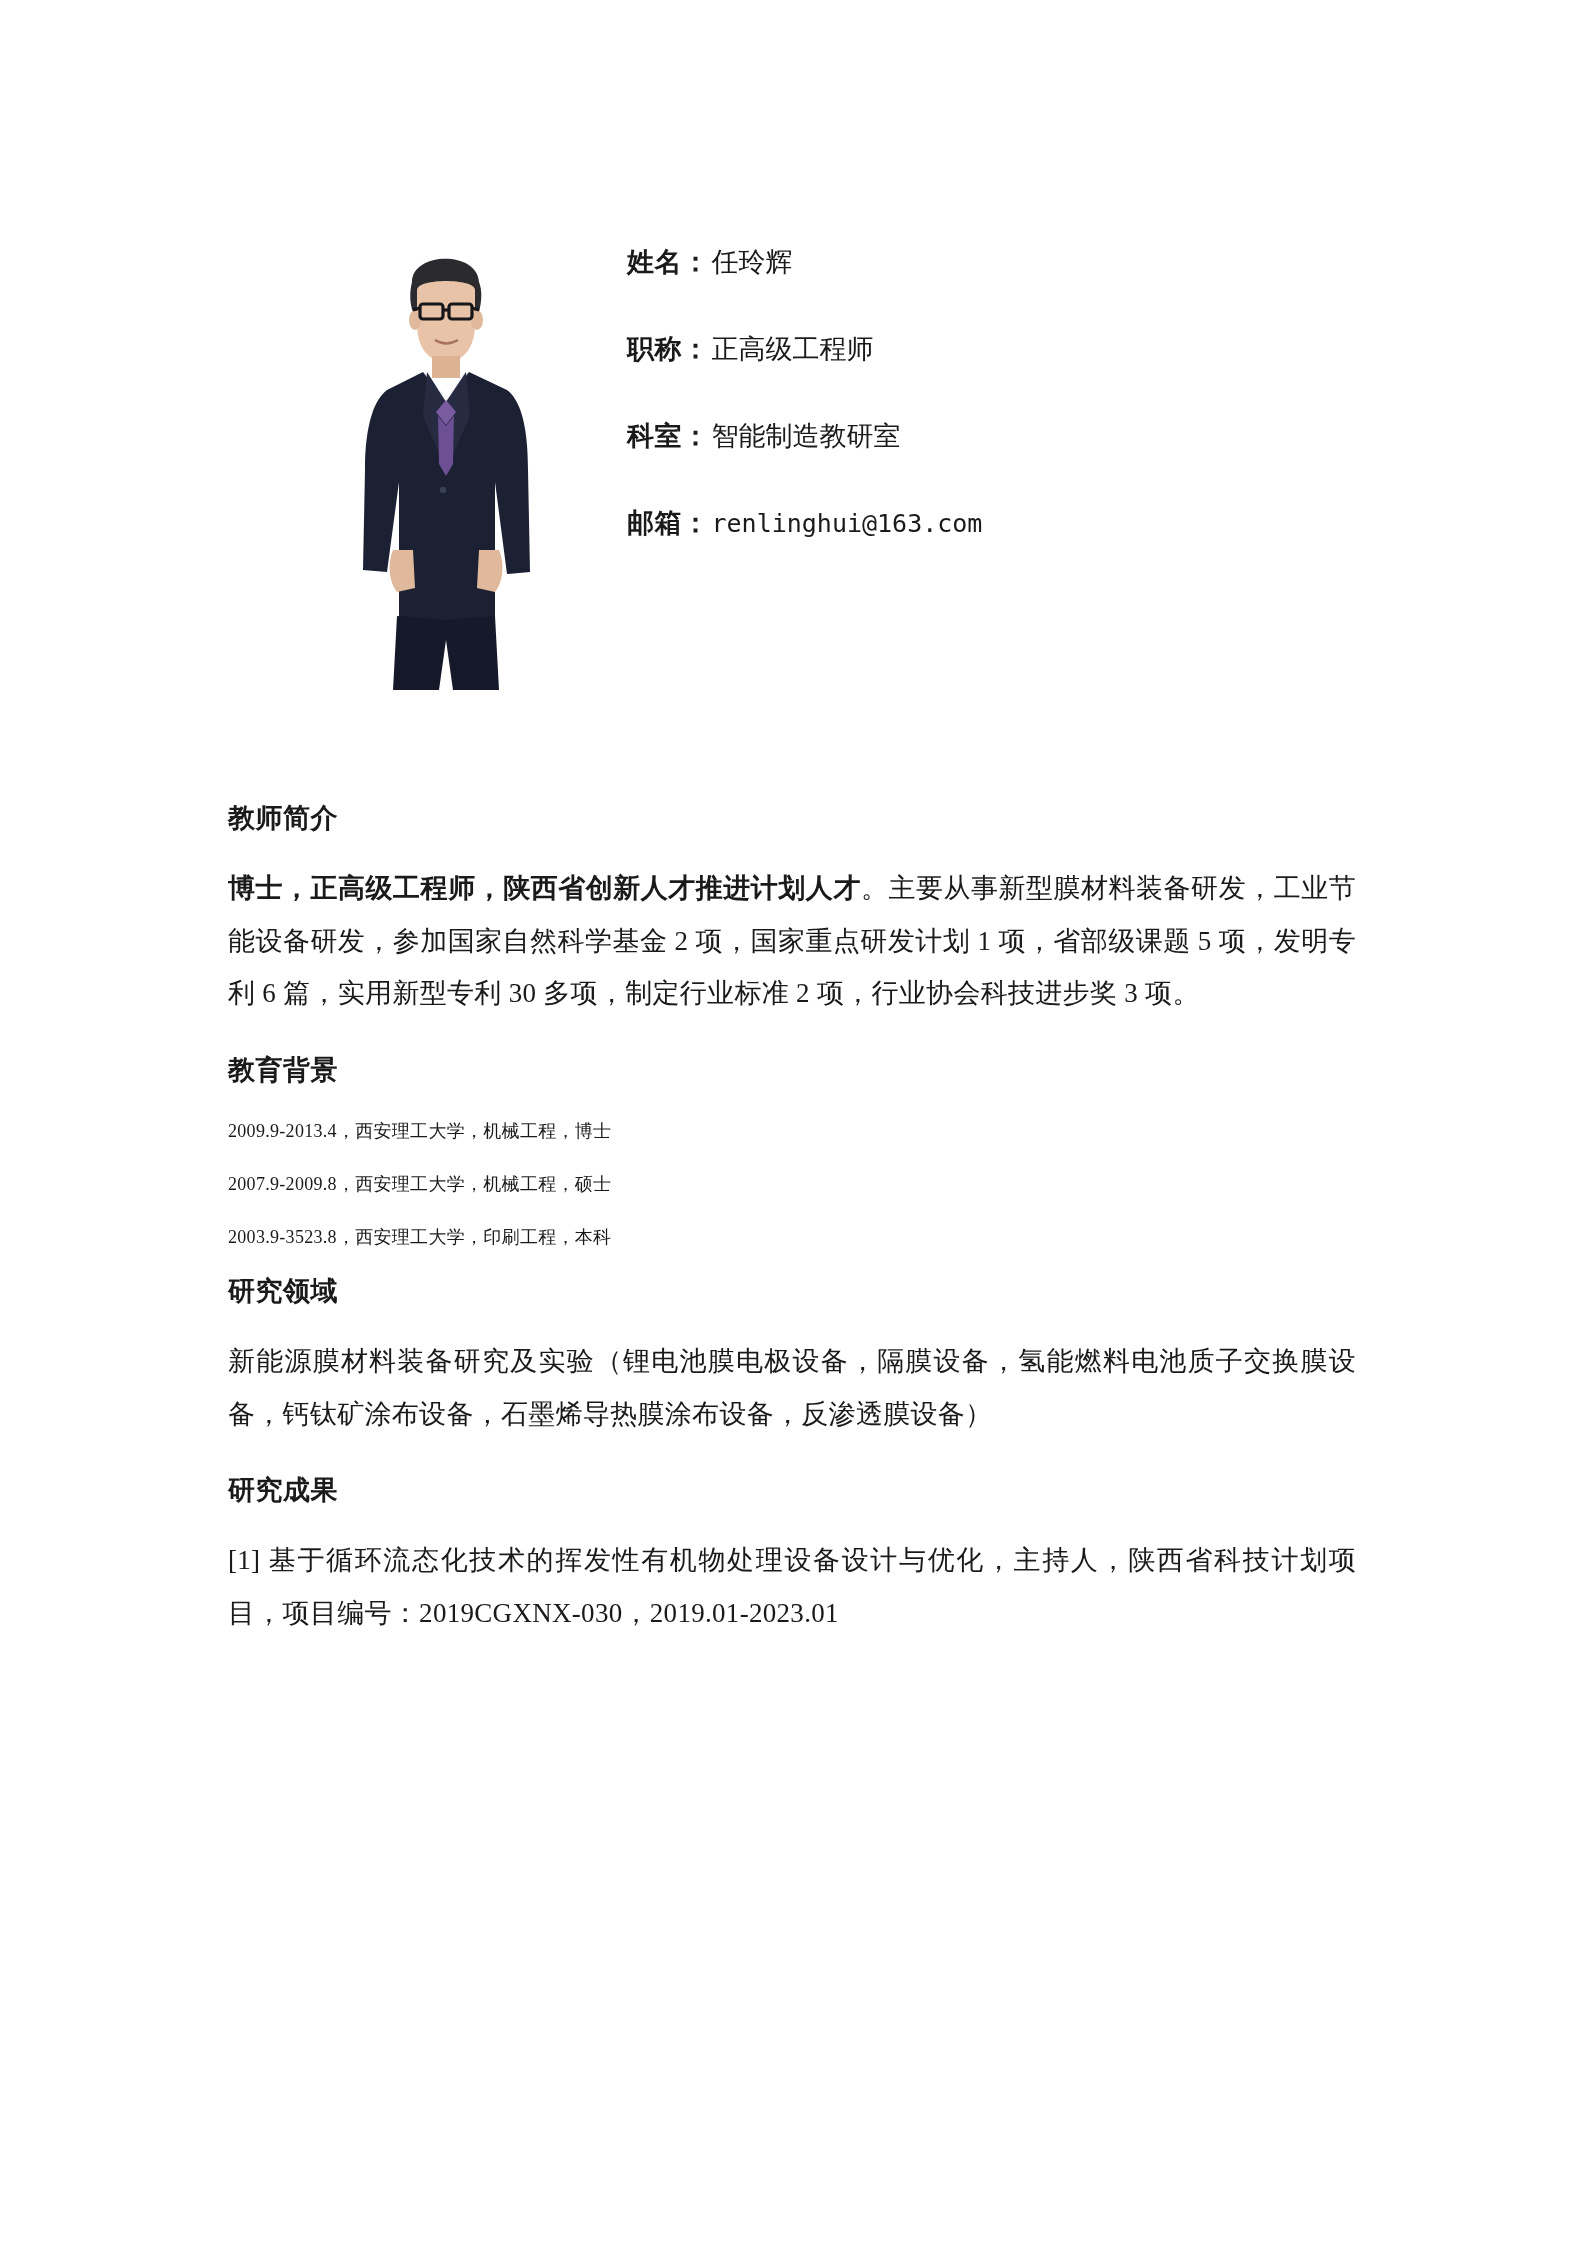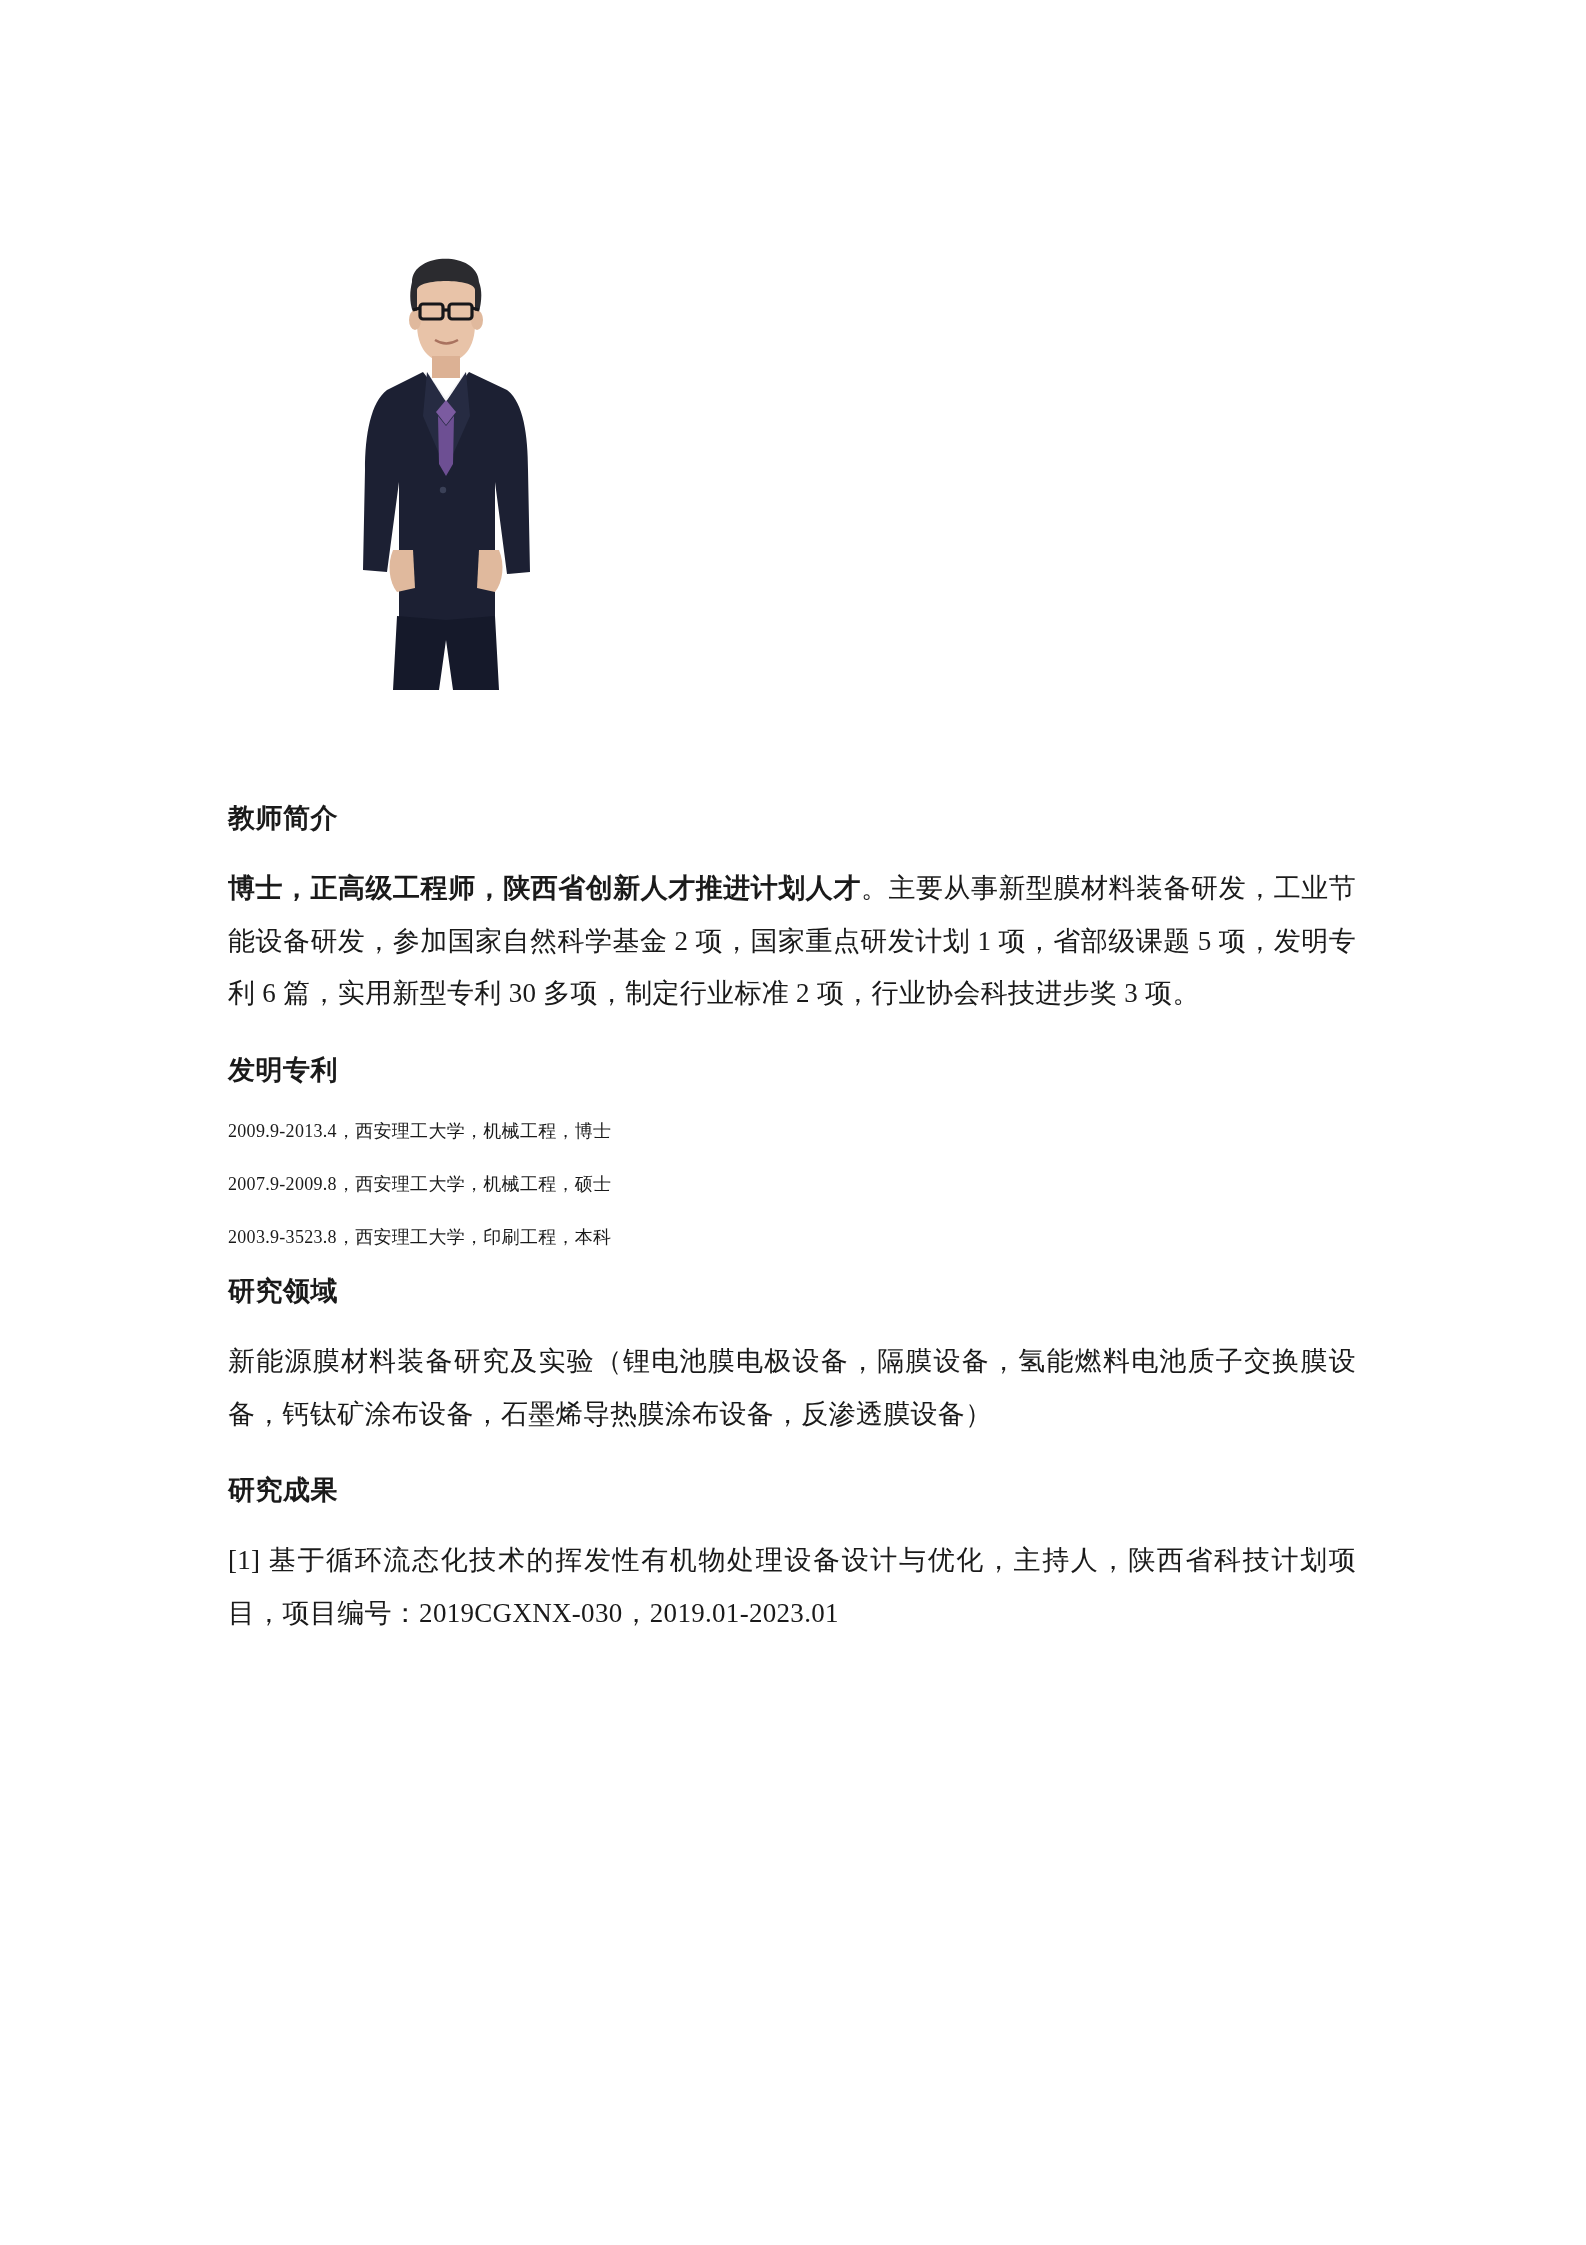--- a/index.html
+++ b/index.html
@@ -136,31 +136,49 @@
 
         <circle cx="116" cy="270" r="3.2" fill="#3a4057"></circle>
 
         <path d="M70 396 L119 400 L168 396 L172 470 L126 470 L119 420 L112 470 L66 470 Z" fill="#15192a"></path>
 
         <path d="M66 330 C60 344 62 362 70 372 L88 368 L86 330 Z" fill="#e0b99d"></path>
         <path d="M172 330 C178 344 176 362 168 372 L150 368 L152 330 Z" fill="#e0b99d"></path>
       </svg>
     </div>
 
+    <div class="info-list">
+      <div class="info-row">
+        <span class="info-label">姓名：</span>
+        <span class="info-value">任玲辉</span>
+      </div>
+      <div class="info-row">
+        <span class="info-label">职称：</span>
+        <span class="info-value">正高级工程师</span>
+      </div>
+      <div class="info-row">
+        <span class="info-label">科室：</span>
+        <span class="info-value">智能制造教研室</span>
+      </div>
+      <div class="info-row">
+        <span class="info-label">邮箱：</span>
+        <span class="info-value mono">renlinghui@163.com</span>
+      </div>
+    </div>
   </div>
 
   <div class="body-content">
 
     <div class="section-block">
       <div class="section-title">教师简介</div>
       <p class="para gap-after"><b>博士，正高级工程师，陕西省创新人才推进计划人才</b><span>。主要从事新型膜材料装备研发，工业节能设备研发，参加国家自然科学基金 2 项，国家重点研发计划 1 项，省部级课题 5 项，发明专利 6 篇，实用新型专利 30 多项，制定行业标准 2 项，行业协会科技进步奖 3 项。</span></p>
     </div>
 
     <div class="section-block">
-      <div class="section-title">发明专利</div>
+      <div class="section-title">教育背景</div>
       <p class="edu-line">2009.9-2013.4，西安理工大学，机械工程，博士</p>
       <p class="edu-line">2007.9-2009.8，西安理工大学，机械工程，硕士</p>
       <p class="edu-line gap-small">2003.9-3523.8，西安理工大学，印刷工程，本科</p>
     </div>
 
     <div class="section-block">
       <div class="section-title">研究领域</div>
       <p class="para gap-after">新能源膜材料装备研究及实验（锂电池膜电极设备，隔膜设备，氢能燃料电池质子交换膜设备，钙钛矿涂布设备，石墨烯导热膜涂布设备，反渗透膜设备）</p>
     </div>
 

